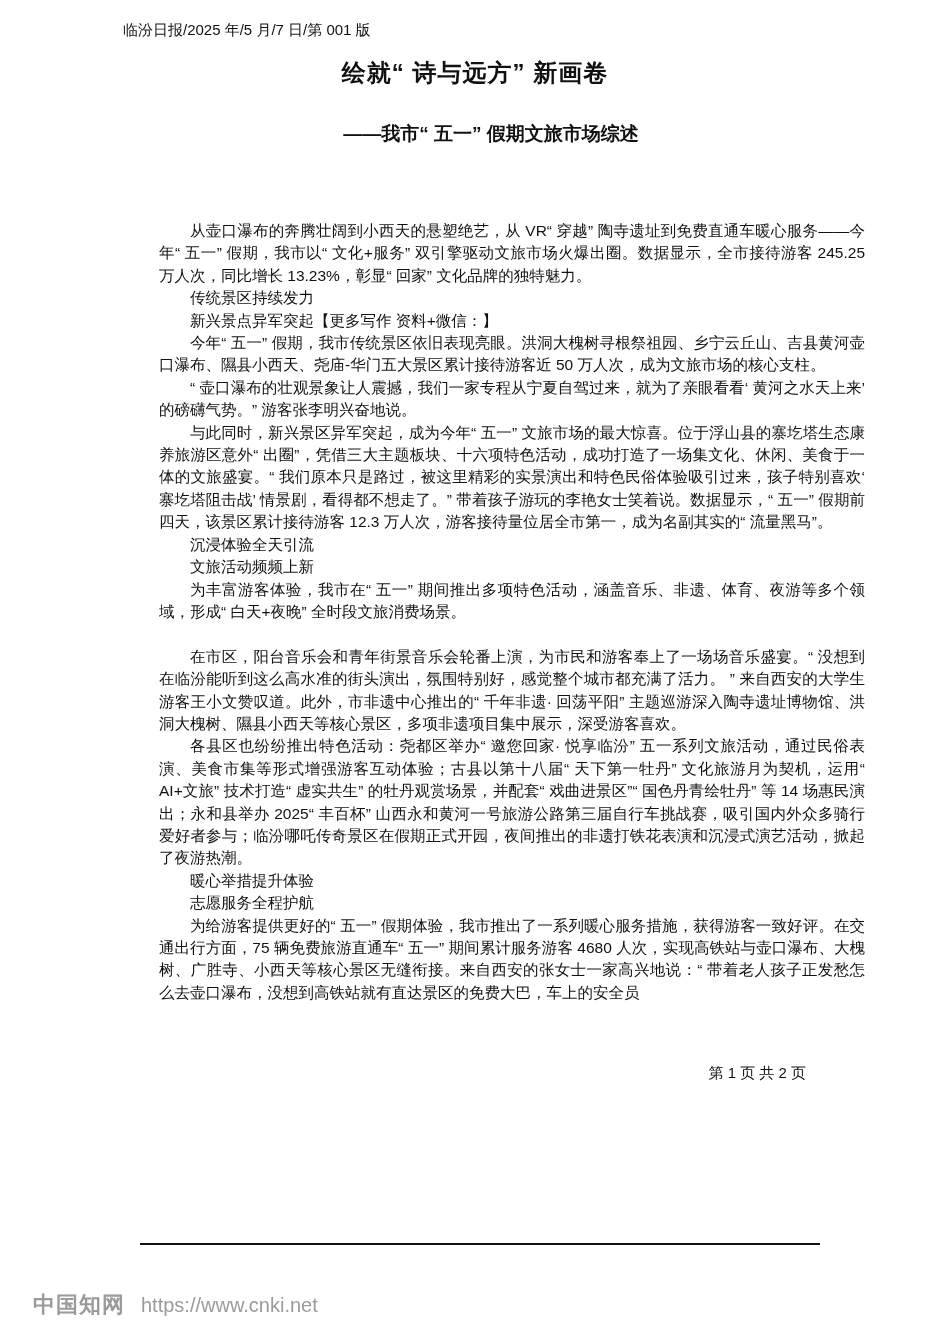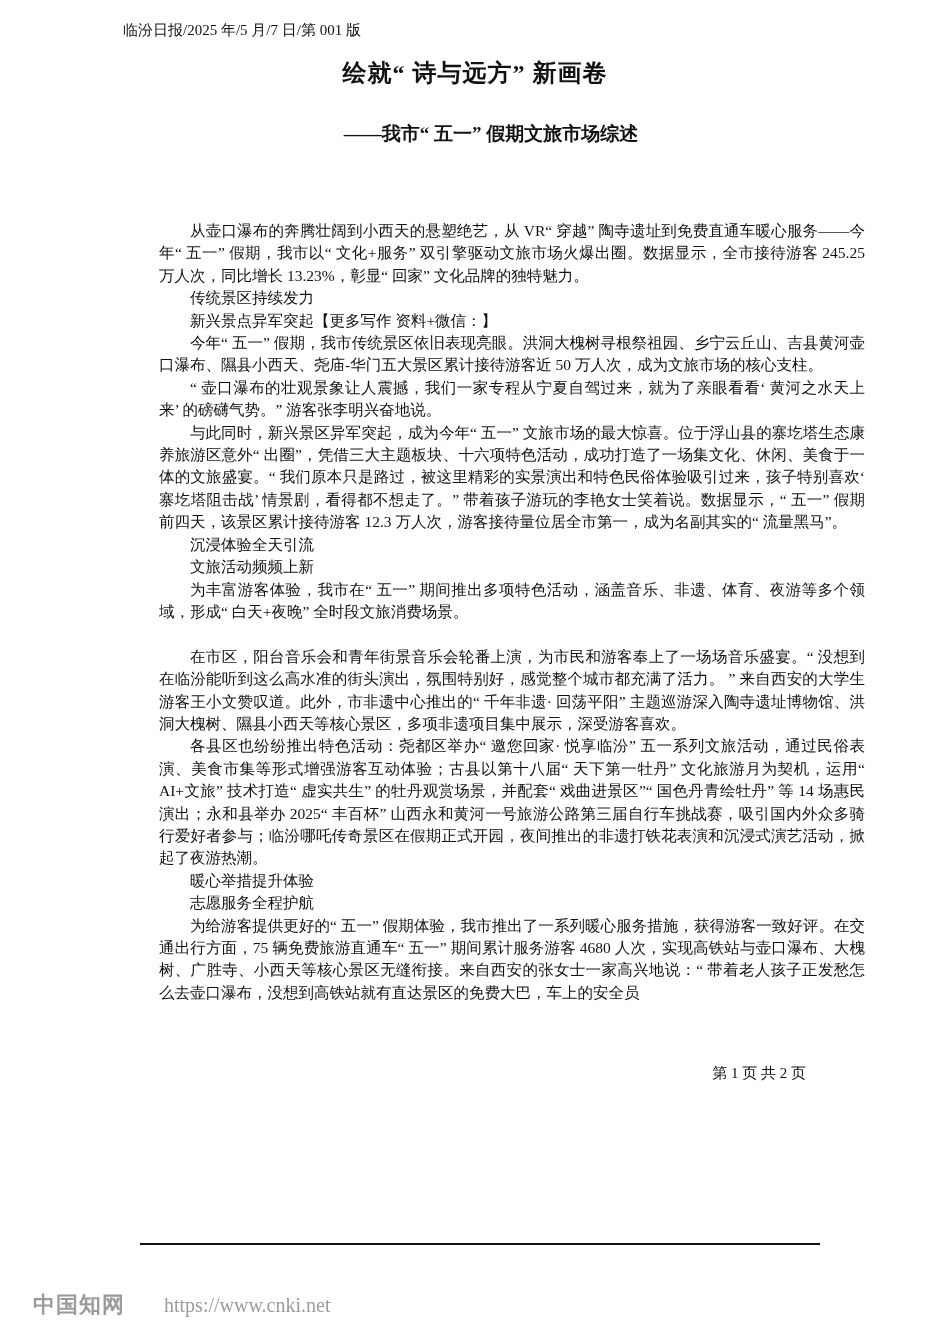--- a/index.html
+++ b/index.html
@@ -6,21 +6,21 @@
     margin: 0;
     padding: 0;
     background: #fff;
   }
   .page {
     position: relative;
     width: 950px;
     height: 1344px;
     background: var(--background, #ffffff);
     color: var(--text, #111111);
-    font-family: Liberation Serif, serif;
+    font-family: Liberation Sans, sans-serif;
     overflow: hidden;
   }
   .masthead {
     position: absolute;
     left: 123px;
     top: 19px;
     font-size: 15px;
     line-height: 22px;
     white-space: nowrap;
   }
@@ -89,21 +89,21 @@
     width: 680px;
     height: 2px;
     background: var(--text, #111111);
   }
   .watermark {
     position: absolute;
     left: 33px;
     top: 1290px;
     display: flex;
     align-items: baseline;
-    gap: 39px;
+    gap: 16px;
     color: var(--watermark, #9b9b9b);
   }
   .watermark .brand {
     font-size: 22px;
     font-weight: bold;
     letter-spacing: 1px;
   }
   .watermark .url {
     font-size: 20px;
   }

